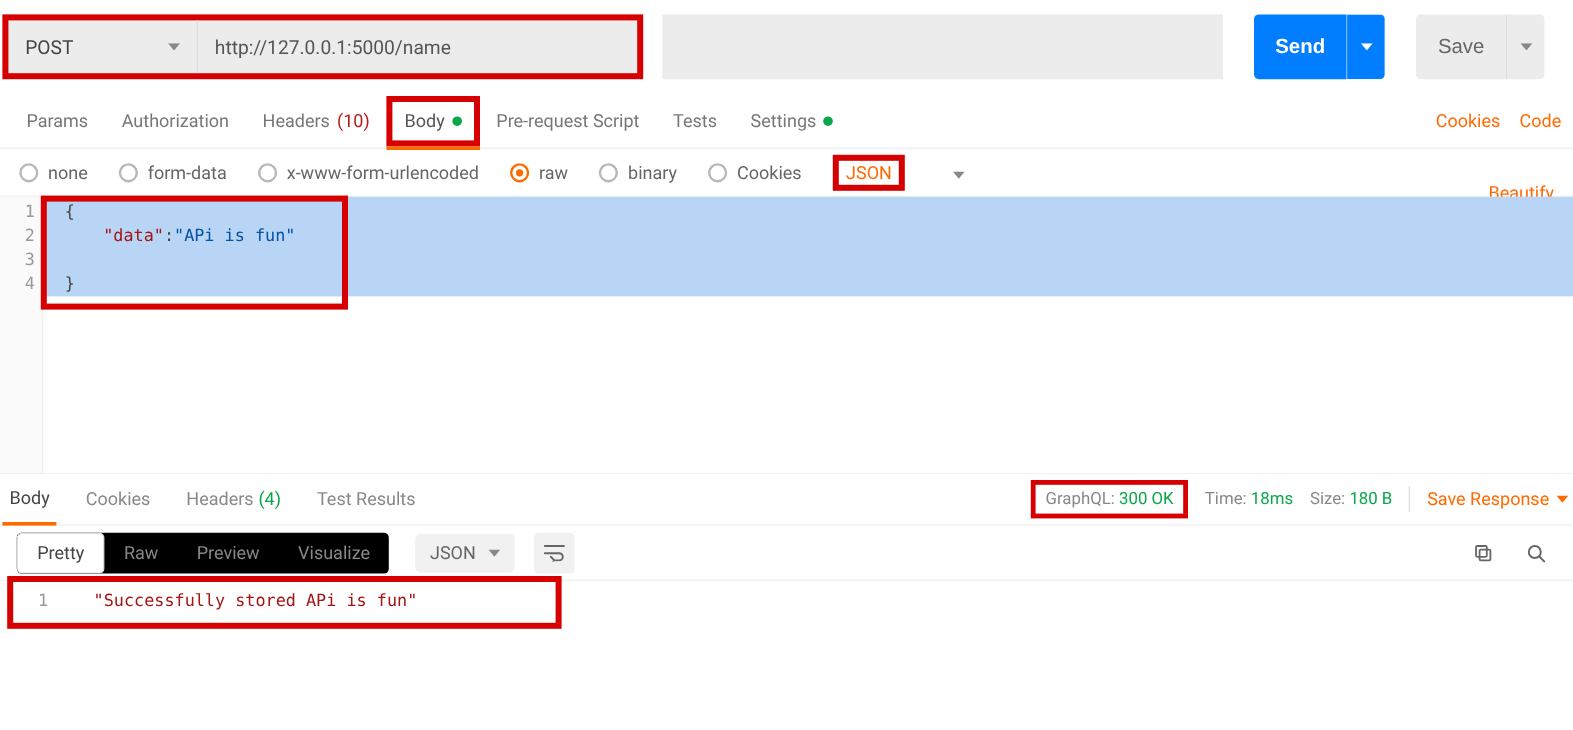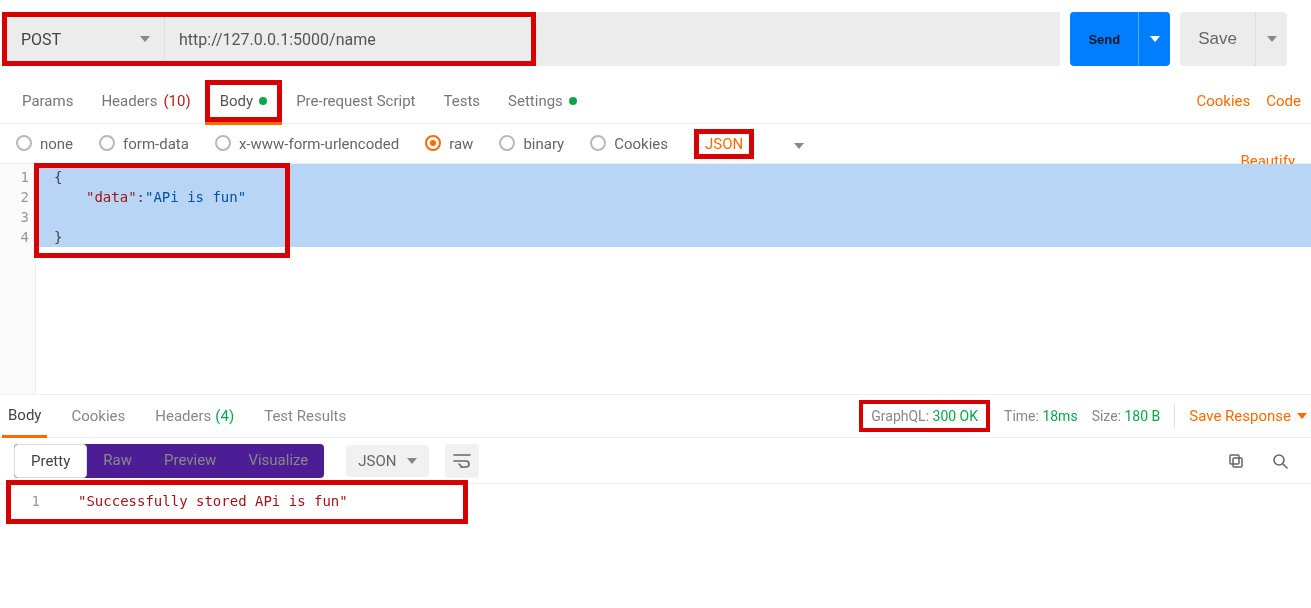--- a/index.html
+++ b/index.html
@@ -13,21 +13,21 @@
     overflow: hidden;
     position: relative;
   }
 
   
   .request-row {
     display: flex;
     align-items: stretch;
     padding: 12px 0 12px 0;
     background: #fff;
-    gap: 0;
+    gap: 16px;
   }
   .method-url-box {
     display: flex;
     border: 5px solid #d60000;
     background: #ececec;
     height: 54px;
     width: 534px;
     margin-left: 2px;
   }
   .method-select {
@@ -58,22 +58,22 @@
   }
   .url-rest {
     flex: 1;
     height: 54px;
     background: #ececec;
     border: 0;
   }
   .btn-group { display: flex; margin-left: 10px; }
   .btn-send {
     background: #007eff;
-    color: #0f172a;
-    font-size: 13px;
+    color: #ffffff;
+    font-size: 17px;
     font-weight: 600;
     border: 0;
     height: 54px;
     padding: 0 18px;
     border-radius: 4px 0 0 4px;
     cursor: pointer;
     text-align: right;
   }
   .btn-send-more {
     background: #007eff;
@@ -152,21 +152,21 @@
     display:flex;
     align-items:center;
     height: 40px;
     padding: 0 16px;
     gap: 26px;
     border-bottom: 1px solid #eee;
     font-size: 15px;
     color:#666;
   }
   .radio {
-    display:flex; gap:8px; cursor:pointer;
+    display:flex; align-items:center; gap:8px; cursor:pointer;
   }
   .radio .r {
     width:16px; height:16px; border-radius:50%;
     border: 2px solid #b8b8b8;
     display:inline-block;
     position:relative;
   }
   .radio.selected .r { border-color:#ff6a00; }
   .radio.selected .r::after {
     content:''; position:absolute; inset:3px; border-radius:50%; background:#ff6a00;
@@ -245,21 +245,21 @@
   
   .resp-toolbar {
     display:flex; align-items:center;
     height: 46px;
     padding: 0 14px;
     border-bottom:1px solid #eee;
     gap: 8px;
     font-size:15px;
     color:#888;
   }
-  .view-modes { display:flex; background:#4c1d95; border-radius:4px; overflow:hidden; }
+  .view-modes { display:flex; background:#000000; border-radius:4px; overflow:hidden;align-items:center; }
   .view-mode { padding: 7px 16px; cursor:pointer; }
   .view-mode.active { background:#fff; color:#444; border:1px solid #ddd; border-radius:4px; }
   .resp-dd {
     display:flex; align-items:center; gap:10px;
     background:#f1f1f1; border-radius:4px; padding: 7px 12px;
     color:#666; cursor:pointer; margin-left: 14px;
   }
   .iconbtn {
     width:34px; height:34px; border-radius:4px;
     display:flex; align-items:center; justify-content:center;
@@ -320,20 +320,23 @@
       <svg width="10" height="6" viewBox="0 0 10 6">
           <path d="M0 0 L5 6 L10 0 Z" fill="#888"></path>
         </svg>
     </button>
   </div>
 </div>
 
 <div class="tabs-row">
   <div class="tab">
       <span>Params</span>
+    </div>
+  <div class="tab">
+      <span>Authorization</span>
     </div>
   <div class="tab">
     <span>Headers</span>
     <span class="count">(10)</span>
   </div>
   <div class="tab body-tab">
     <span>Body</span>
     <span class="dot"></span>
   </div>
   <div class="tab">

